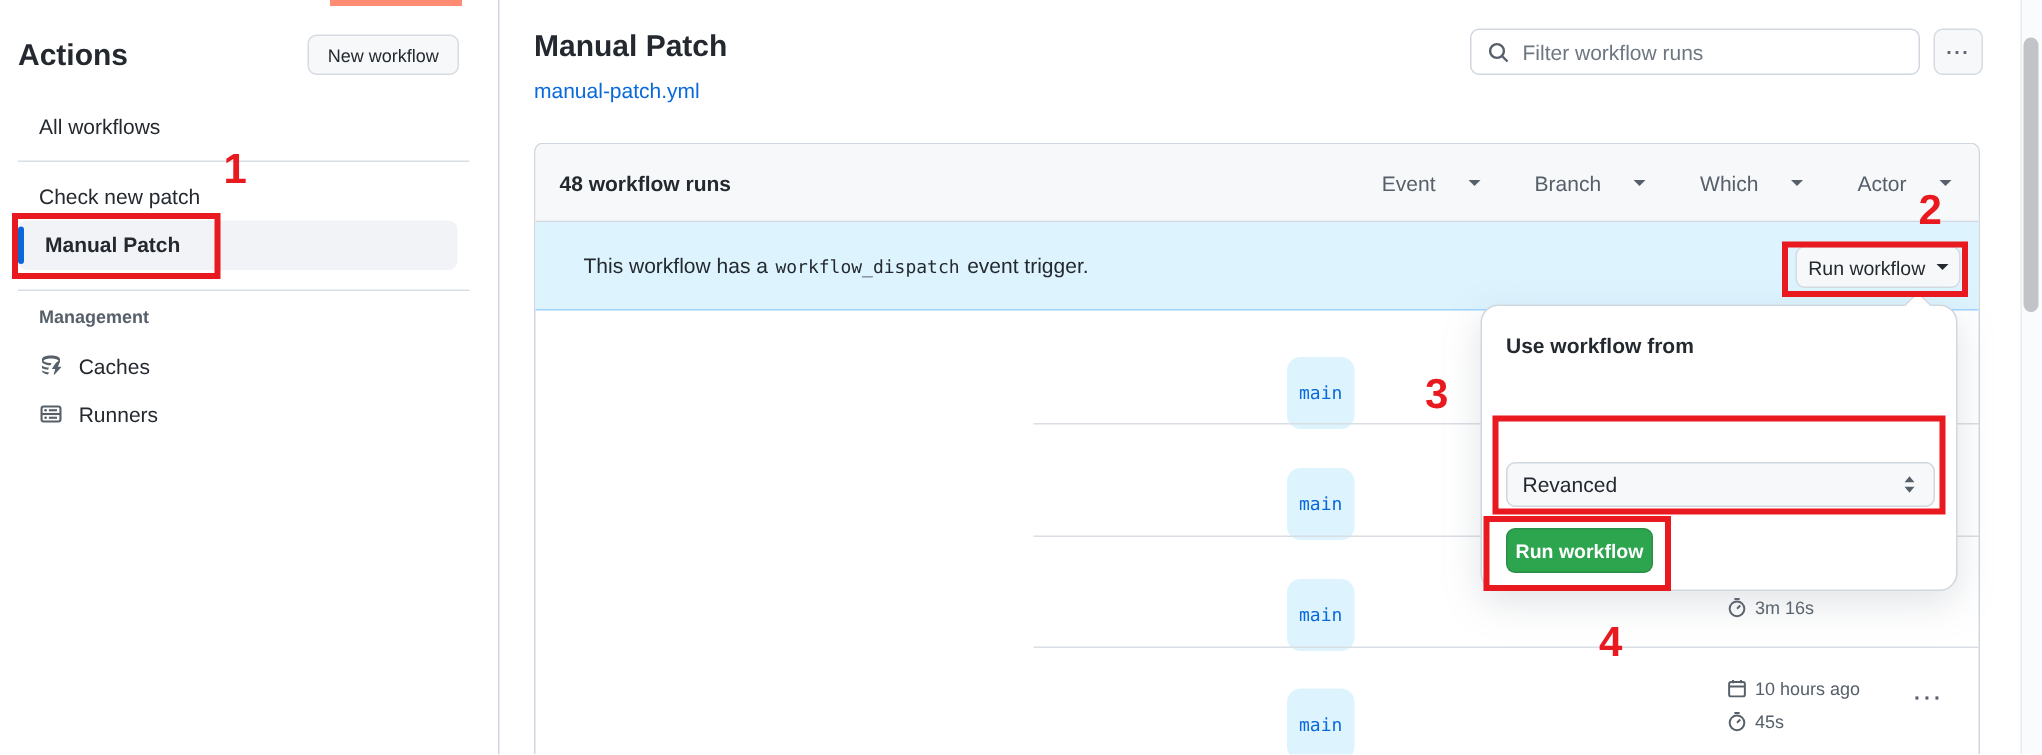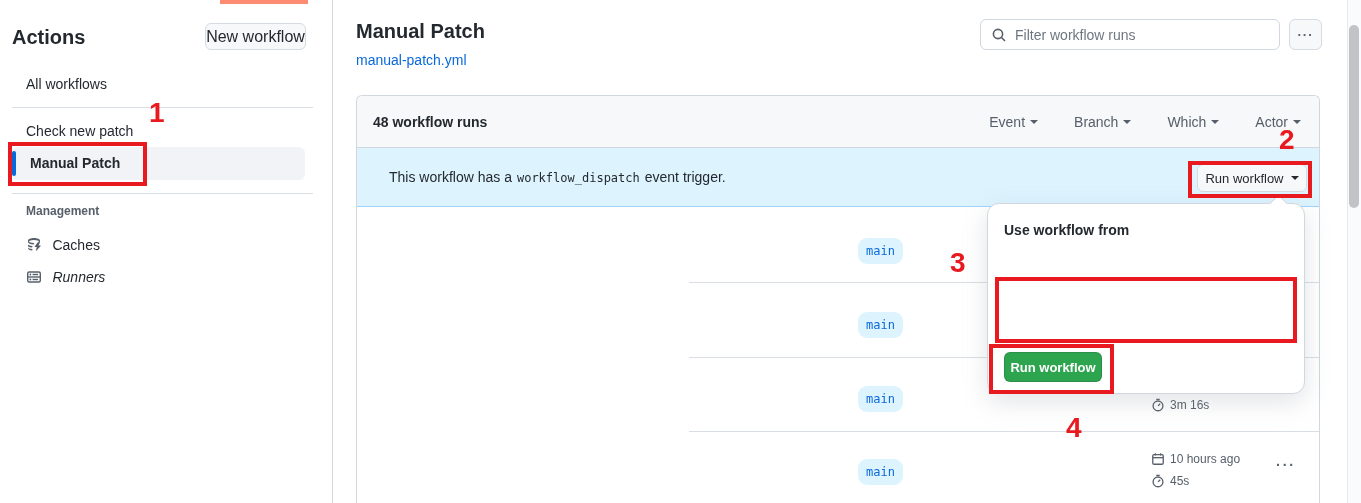--- a/index.html
+++ b/index.html
@@ -16,21 +16,21 @@
   .tab-underline { left:220px; top:0; width:88px; height:4px; background:#fd8c73; }
 
   
   .sidebar-divider { left:12px; width:301px; height:1px; background:#d8dee4; }
   .actions-title { left:12px; top:26px; font-size:20px; font-weight:700; }
   .btn {
     display:inline-flex; align-items:center; justify-content:center;
     background:#f6f8fa; border:1px solid #d5dbe1; border-radius:6px;
     color:#24292f; cursor:pointer;
   }
-  .new-workflow { left:205px; top:23px; width:101px; height:27px; font-size:16px; }
+  .new-workflow { left:205px; top:23px; width:101px; height:27px; font-size:12px; }
   .side-item { font-size:14px; color:#24292f; cursor:pointer; }
   .selected-bg { left:12px; top:147px; width:293px; height:33px; background:#f1f3f6; border-radius:6px; }
   .selected-bar { left:12px; top:151px; width:4px; height:25px; background:#0969da; border-radius:2px; }
   .mgmt-label { left:26px; top:204px; font-size:12px; font-weight:700; color:#57606a; }
   .side-icon { color:#57606a; }
   .sidebar-border { left:332px; top:0; width:1px; height:503px; background:#d0d7de; }
 
   
   .page-title { left:356px; top:20px; font-size:20px; font-weight:700; }
   .file-link { left:356px; top:52px; font-size:14px; color:#0969da; cursor:pointer; }
@@ -47,42 +47,42 @@
     left:356px; top:95px; width:964px; height:408px;
     border:1px solid #d0d7de; border-bottom:none;
     border-radius:6px 6px 0 0; background:#fff;
   }
   .table-header {
     height:52px; background:#f6f8fa; border-bottom:1px solid #d0d7de;
     border-radius:6px 6px 0 0; display:flex; align-items:center; padding:0 16px;
   }
   .runs-count { font-size:14px; font-weight:700;text-align:right; }
   .filters { margin-left:auto; display:flex; gap:36px; padding-right:2px; }
-  .filter { display:flex; align-items:center; gap:5px; font-size:14px; color:#57606a; cursor:pointer; }
+  .filter { display:flex; align-items:center; gap:22px; font-size:14px; color:#57606a; cursor:pointer; }
   .caret { width:0; height:0; border:4px solid transparent; border-top-color:#57606a; margin-top:4px; }
   .caret.dark { border-top-color:#24292f; }
 
   .banner {
     height:59px; background:#ddf4ff; border-bottom:1px solid rgba(84,174,255,.45);
     display:flex; align-items:center; padding:0 32px; font-size:14px; position:relative;
   }
   .banner code { font-size:12px; margin:0 5px; }
   .run-wf-dd {
     position:absolute; left:840px; top:16px; width:110px; height:28px;
     font-size:13px; gap:7px;
   }
 
   .run-row { position:relative; }
   .row-sep::before {
     content:""; position:absolute; left:332px; right:0; top:0; height:1px; background:#d8dee4;
   }
   .branch-badge {
     position:absolute; left:501px;
     font-size:12px; color:#0969da; background:#ddf4ff;
-    padding:6px 8px; border-radius:9px; cursor:pointer;
+    padding:17px 8px; border-radius:9px; cursor:pointer;
   }
   .meta { position:absolute; display:flex; align-items:center; gap:5px; font-size:12px; color:#57606a; }
   .meta svg { flex:none; }
   .row-kebab { position:absolute; left:919px; color:#57606a; font-size:14px; letter-spacing:2px; font-weight:700; cursor:pointer; }
 
   
   .panel {
     left:987px; top:203px; width:318px; height:191px;
     background:#fff; border:1px solid #d0d7de; border-radius:12px;
     box-shadow:0 8px 24px rgba(140,149,159,.25); z-index:5;
@@ -149,21 +149,21 @@
 
   <div class="abs" style="left:26px; top:236px;">
     <span class="side-icon" style="vertical-align:-3px;">
       <svg width="16" height="16" viewBox="0 0 16 16" fill="currentColor">
           <path d="M2 3.5C2 2 4.7 1 8 1s6 1 6 2.5V5c0 .6-.5 1.2-1.3 1.6l-.7-1.3C12.6 5 13 4.7 13 4.5 13 4 11 3 8 3S3 4 3 4.5 5 6 8 6h.3l-.6 1.5C4.5 7.4 2 6.4 2 5V3.5Zm0 4.2 1 .6c.9.4 2.2.7 3.6.7l-.5 1.5c-1.6-.1-3-.4-4.1-1v1.1c0 .5 1.9 1.4 4.6 1.5l-.5 1.5C3.5 13.4 2 12.4 2 11V7.7Zm9.8-2.2h1.6c.2 0 .4.3.3.5l-1.1 2.5h1.9c.3 0 .4.3.2.5l-4.3 4.7c-.2.3-.7 0-.5-.3l.9-3.4H9c-.2 0-.4-.2-.3-.4l2.7-3.9c.1-.1.2-.2.4-.2Z"></path>
         </svg>
     </span>
     <span class="side-item" style="margin-left:6px;">Caches</span>
   </div>
 
-  <div class="abs" style="left:26px; top:268px;font-style:italic;">
+  <div class="abs" style="left:26px; top:268px;">
     <span class="side-icon" style="vertical-align:-3px;">
       <svg width="16" height="16" viewBox="0 0 16 16" fill="none" stroke="currentColor" stroke-width="1.4">
           <rect x="1.7" y="3" width="12.6" height="10" rx="1.5"></rect>
           <line x1="1.7" y1="8" x2="14.3" y2="8"></line>
           <circle cx="4.4" cy="5.5" r="0.9" fill="currentColor" stroke="none"></circle>
           <circle cx="4.4" cy="10.5" r="0.9" fill="currentColor" stroke="none"></circle>
           <line x1="6.6" y1="5.5" x2="12" y2="5.5"></line>
           <line x1="6.6" y1="10.5" x2="12" y2="10.5"></line>
         </svg>
     </span>
@@ -265,20 +265,29 @@
         </span>
       <span>45s</span>
     </span>
     <span class="row-kebab" style="top:26px;">···</span>
   </div>
 </div>
 
 <div class="abs panel-arrow"></div>
 <div class="abs panel">
   <div class="abs panel-heading">Use workflow from</div>
+  <div class="abs wf-select">
+    <span>Revanced</span>
+    <span class="sorter" style="display:flex;">
+      <svg width="12" height="14" viewBox="0 0 12 14">
+          <path d="M6 1.5 9.3 5.5H2.7L6 1.5Z" fill="#57606a"></path>
+          <path d="M6 12.5 2.7 8.5h6.6L6 12.5Z" fill="#57606a"></path>
+        </svg>
+    </span>
+  </div>
   <button class="abs green-btn">Run workflow</button>
 </div>
 
 <div class="abs ann-box box1"></div>
 <div class="abs ann-box box2"></div>
 <div class="abs ann-box box3"></div>
 <div class="abs ann-box box4"></div>
 <div class="abs ann-num num1">1</div>
 <div class="abs ann-num num2">2</div>
 <div class="abs ann-num num3">3</div>

